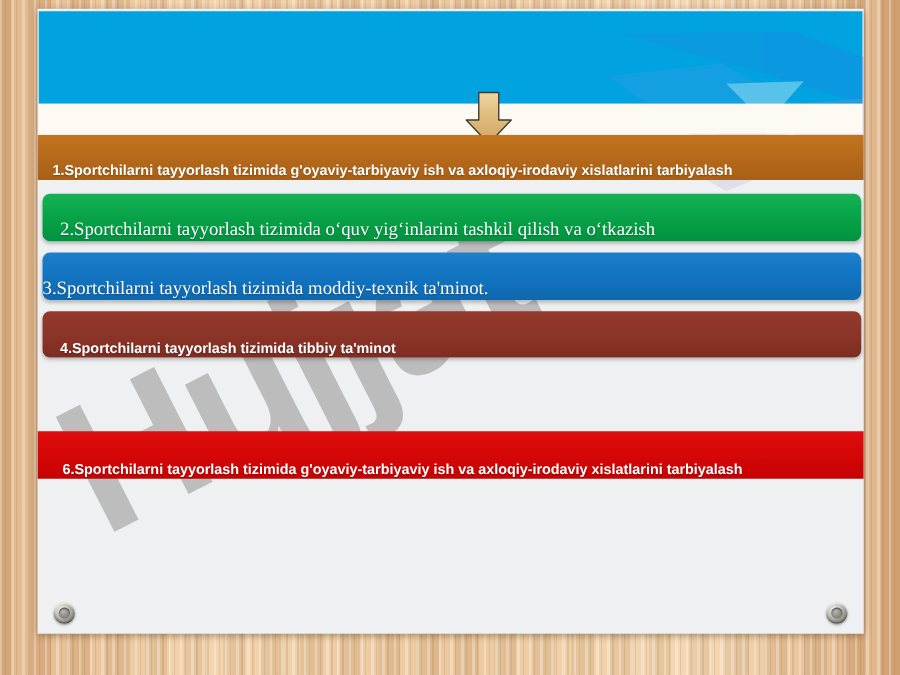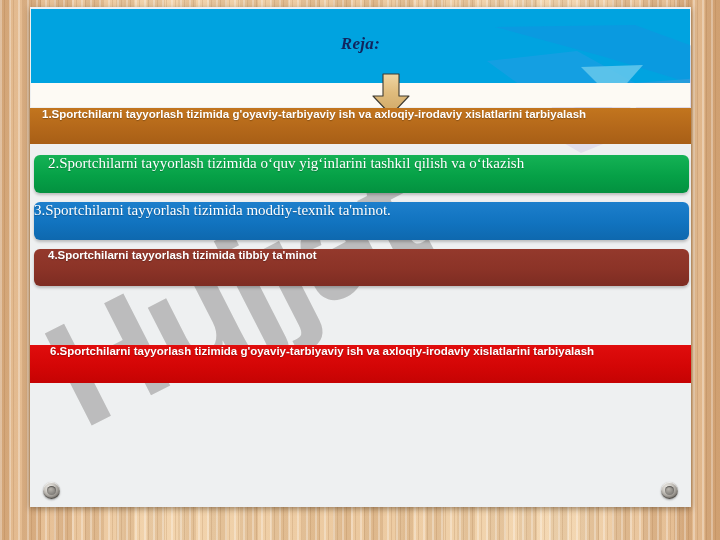--- a/index.html
+++ b/index.html
@@ -139,21 +139,21 @@
   .bars {
     position: absolute;
     left: 0;
     top: 0;
     width: 661px;
     height: 500px;
   }
   .bar {
     position: absolute;
     display: flex;
-    align-items: flex-start;
+    align-items: flex-end;
     box-sizing: border-box;
     color: #ffffff;
     line-height: 1.15;
     text-shadow: 0 1px 1px rgba(0,0,0,0.28);
   }
   .bar span {
     display: block;
   }
 
   .bar-1 {
@@ -246,21 +246,20 @@
       <svg class="wm-blue" viewBox="0 0 250 140" xmlns="http://www.w3.org/2000/svg">
         <path d="M10 6 L150 4 L248 40 L205 62 L120 36 Z" fill="#2e7ae0" opacity="0.55"></path>
         <path d="M2 40 L92 30 L150 62 L118 96 L46 72 Z" fill="#5e92ea" opacity="0.55"></path>
         <path d="M70 78 L140 60 L150 110 L96 132 L58 110 Z" fill="#b9a3d6" opacity="0.6"></path>
         <path d="M150 62 L230 56 L210 104 L152 110 Z" fill="#a88fd0" opacity="0.55"></path>
         <path d="M96 46 L158 44 L128 78 Z" fill="#ffffff" opacity="0.85"></path>
       </svg>
 
       <div class="white-strip"></div>
 
-      <div class="banner-title">Reja:</div>
 
       <div class="arrow-wrap">
         <svg viewBox="0 0 42 45" xmlns="http://www.w3.org/2000/svg" width="42" height="45">
           <defs>
             <linearGradient id="agrad" x1="0" y1="0" x2="0" y2="1">
               <stop offset="0%" stop-color="#efd6a4"></stop>
               <stop offset="45%" stop-color="#e0bc7d"></stop>
               <stop offset="100%" stop-color="#cfa664"></stop>
             </linearGradient>
           </defs>

